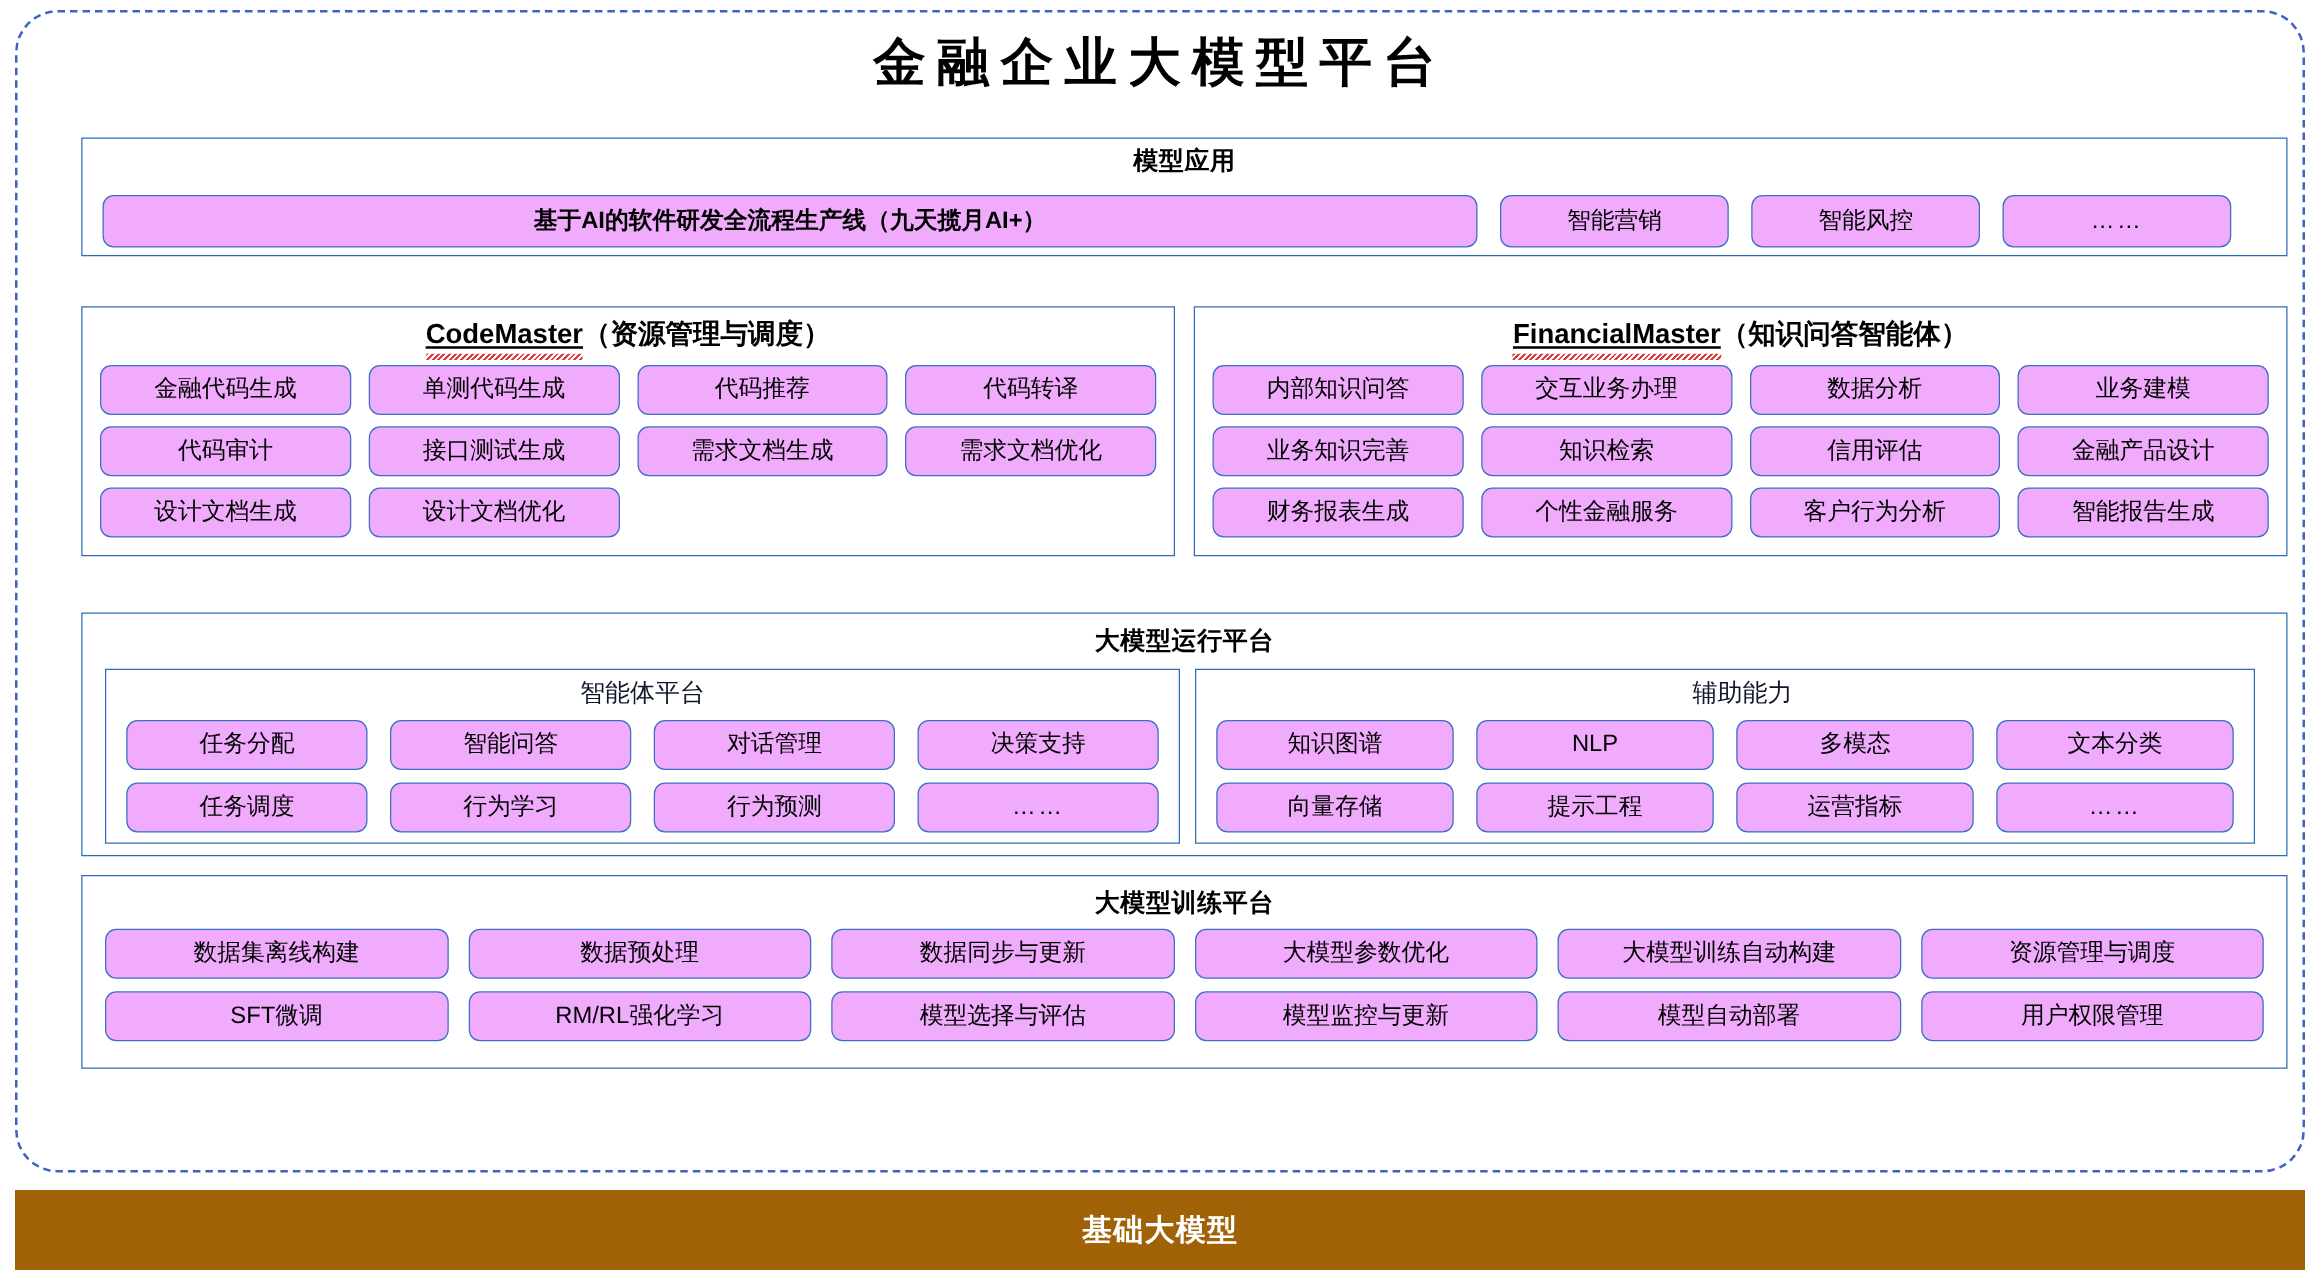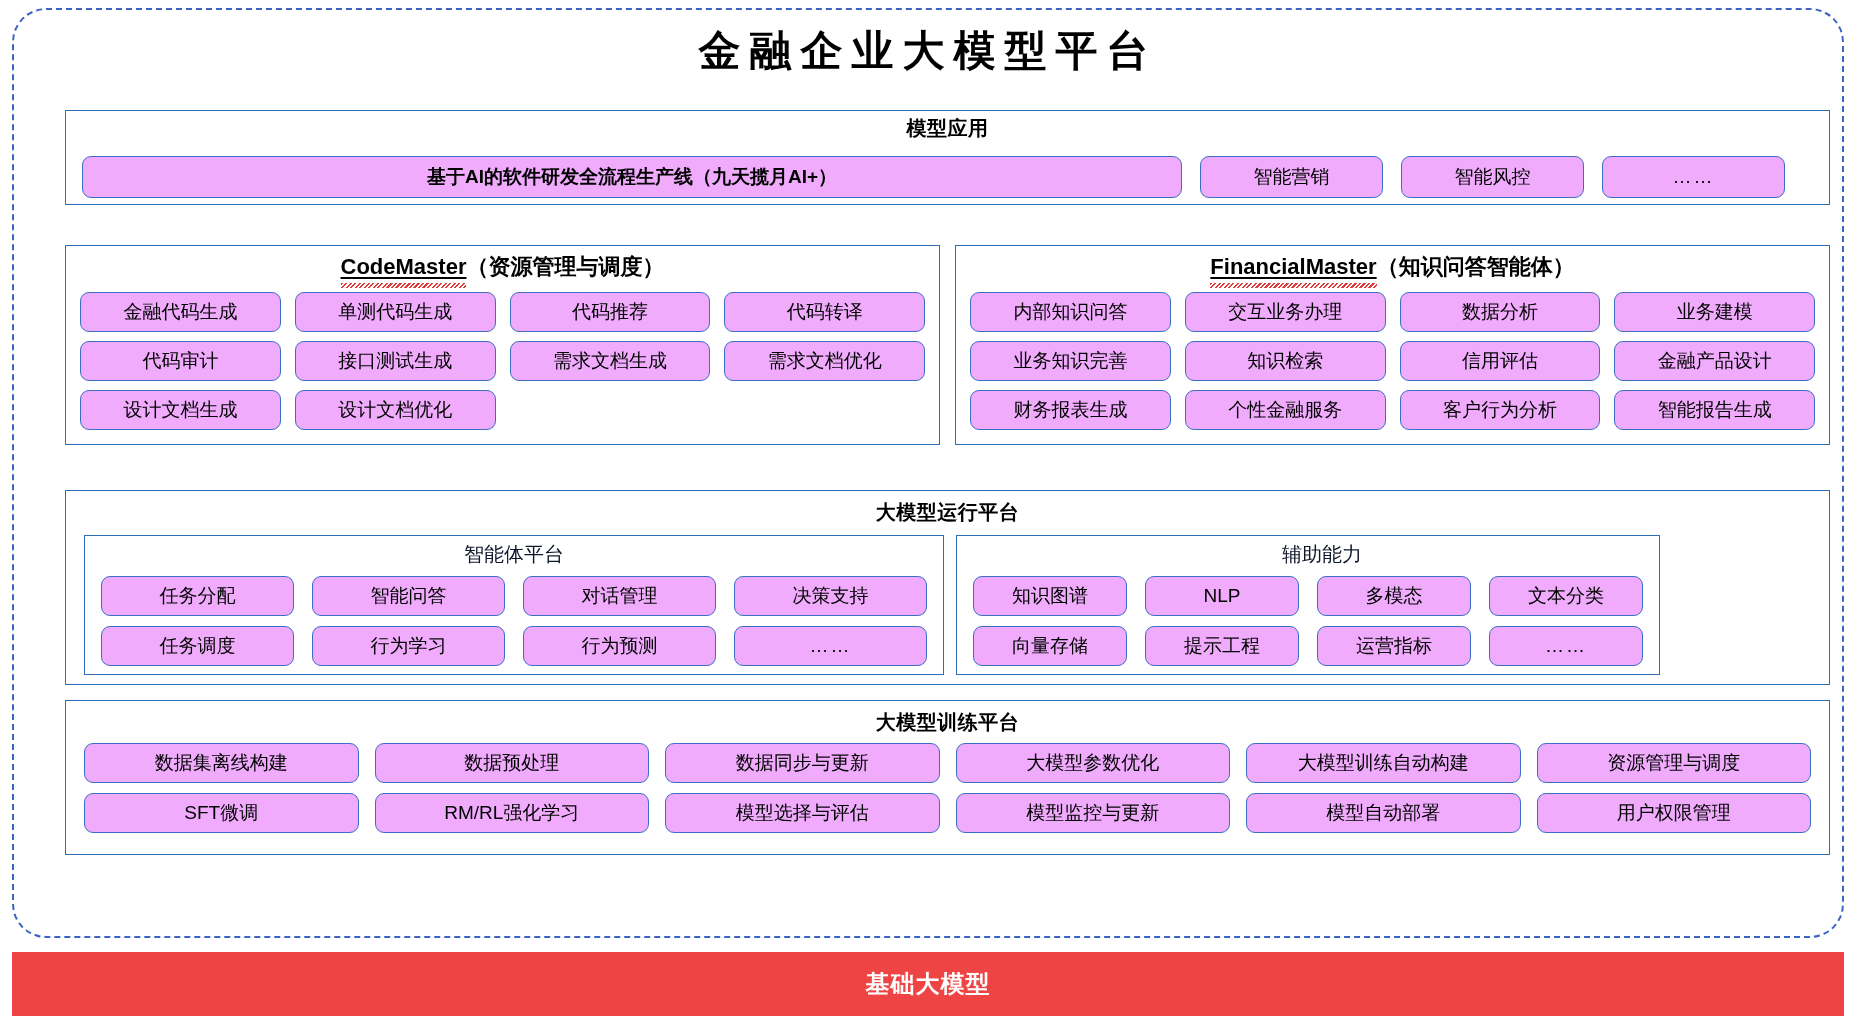--- a/index.html
+++ b/index.html
@@ -129,21 +129,21 @@
   #sec-runtime { top: 490px; height: 195px; }
   #sec-runtime .panel-title { margin-top: 8px; }
   .sub-panel {
     position: absolute;
     top: 44px;
     height: 140px;
     border: 1.4px solid #2e6db4;
     background: #ffffff;
   }
   #sub-agentplat { left: 18px;  width: 860px; }
-  #sub-aux       { left: 890px; width: 704px; padding-left: 28px; }
+  #sub-aux       { left: 890px; width: 848px; padding-left: 28px; }
   .sub-title {
     text-align: center;
     margin-top: 5px;
     font-size: 20px;
     font-weight: 400;
     color: #0f172a;
   }
   .sub-grid {
     position: absolute;
     left: 16px; right: 16px; top: 40px;
@@ -166,21 +166,21 @@
     column-gap: 16px;
     row-gap: 10px;
   }
   .train-grid .pill { font-size: 19px; }
 
   
   .footer-bar {
     position: absolute;
     left: 12px; top: 952px;
     width: 1832px; height: 64px;
-    background: #ef4444;
+    background: #a16207;
     display: flex;
     align-items: center;
     justify-content: center;
     color: #ffffff;
     font-size: 24px;
     font-weight: 700;
     letter-spacing: 1px;
   }
 </style>
 </head>

